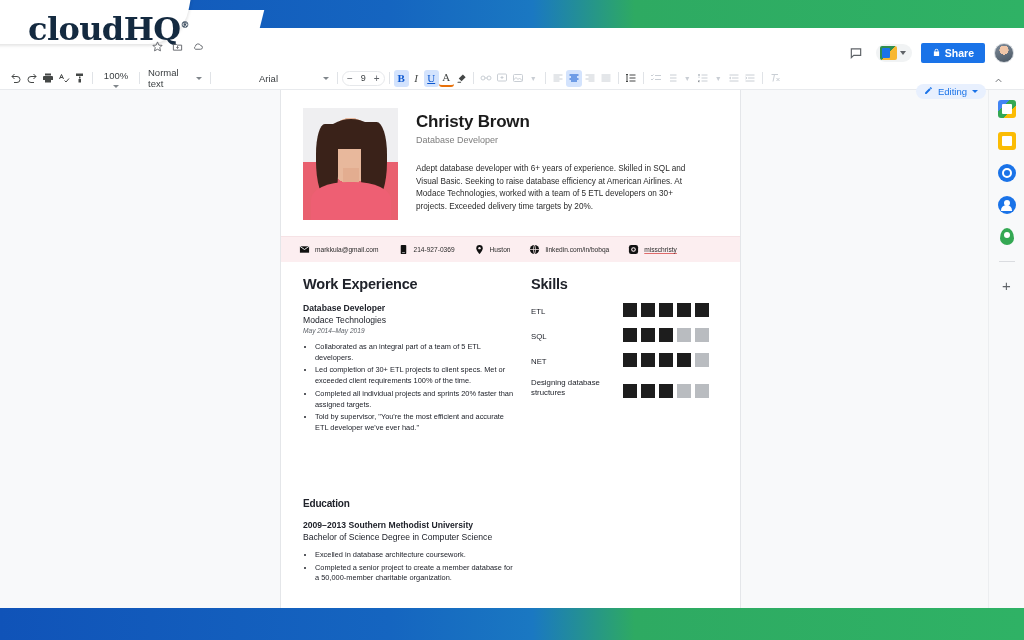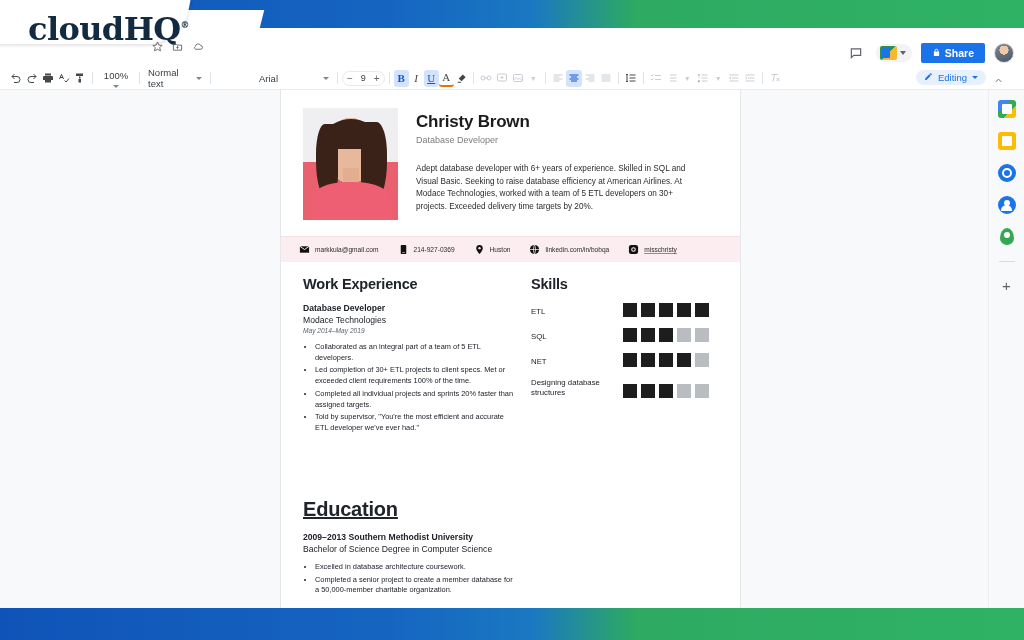--- a/index.html
+++ b/index.html
@@ -104,21 +104,21 @@
   .font-box  { width:78px;margin-left:40px; }
   .size-box  { display:flex; align-items:center; border:1px solid #e6e8eb; border-radius:9px; height:15px; }
   .size-box span { font-size:9px; padding:0 4px; color:#3c4043;}
   .size-box i { font-style:normal; font-size:10px; color:#5f6368; padding:0 4px; cursor:pointer;}
   .tb.bold  { font-weight:700; font-family:"Liberation Serif", serif; font-size:11px;}
   .tb.ital  { font-style:italic; font-family:"Liberation Serif", serif; font-size:11px;}
   .tb.under { text-decoration:underline; font-family:"Liberation Serif", serif; font-size:11px;}
   .tb.tcolor{ font-family:"Liberation Serif", serif; font-size:11px; border-bottom:2.5px solid #e8710a; line-height:9px;}
 
   .edit-pill {
-    position:absolute; right: 38px; top: 70px; z-index: 9;
+    position:absolute; right: 38px; top: 84px; z-index: 9;
     display:flex; align-items:center; gap:5px;
     background:#e8f0fe; color:#1a73e8; border-radius:11px;
     padding:2px 8px; font-size:9.5px; cursor:pointer;
   }
   .edit-caret { width:0;height:0;border-left:3px solid transparent;border-right:3px solid transparent;border-top:3.5px solid #1a73e8;}
   .chev-up { position:absolute; right:20px; top:72px; z-index:9; color:#5f6368; cursor:pointer;}
 
   .tb-rule { position:absolute; left:0; top:89px; width:1024px; height:1px; background:#e8eaed; z-index:8;}
 
   
@@ -160,21 +160,21 @@
   .contact { display: flex; align-items: center; gap: 5px; font-size: 6.6px; color: #2b2b2b; }
   .contact .ci { width: 11px; height: 11px; flex: 0 0 11px; color:#111; }
   .contact .ci svg { display:block; }
   .contact .txt.link { text-decoration: underline; text-decoration-color:#e06b6b; }
 
   
   .res-body { display: flex; padding: 14px 22px 0 22px; gap: 16px; }
   .col-l { width: 212px; flex: 0 0 212px; }
   .col-r { flex: 1; }
   .sec-title { font-size: 14.5px; font-weight: 700; color: #20232b; letter-spacing: -0.2px; }
-  .sec-title.sm { font-size: 20px; text-decoration: underline; }
+  .sec-title.sm { font-size: 10px; }
   .job-title { font-size: 8.6px; font-weight: 700; color: #20232b; margin-top: 11px; }
   .job-company { font-size: 8.6px; color: #20232b; margin-top: 2px; }
   .job-dates { font-size: 6.6px; font-style: italic; color: #5a5f66; margin-top: 2px; }
   ul.res-ul { margin: 8px 0 0 12px; }
   ul.res-ul li { font-size: 7.4px; color: #20232b; line-height: 1.45; margin-bottom: 2px; }
   ul.res-ul.loose li { margin-bottom: 9px; }
 
   
   .skill-row { display: flex; align-items: flex-end; margin-top: 11px; }
   .skill-name { font-size: 7.8px; color: #20232b; width: 92px; flex: 0 0 92px; line-height: 1.3; }

